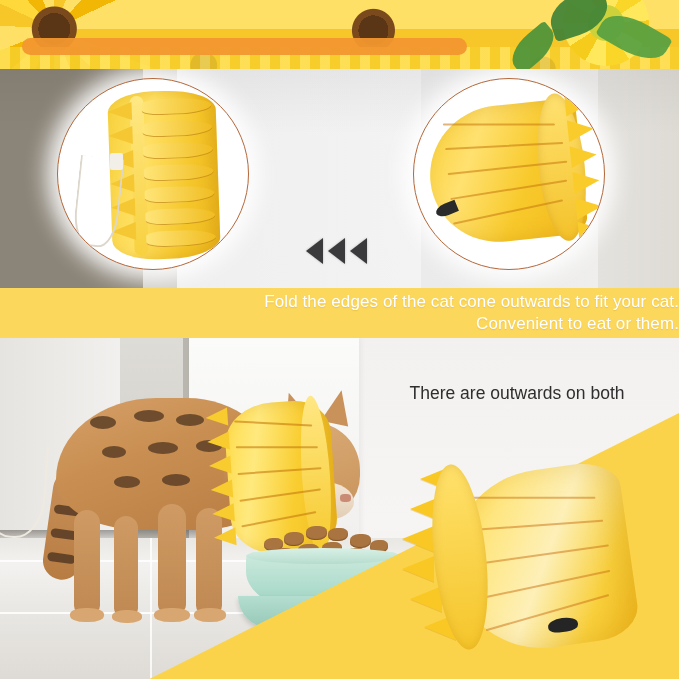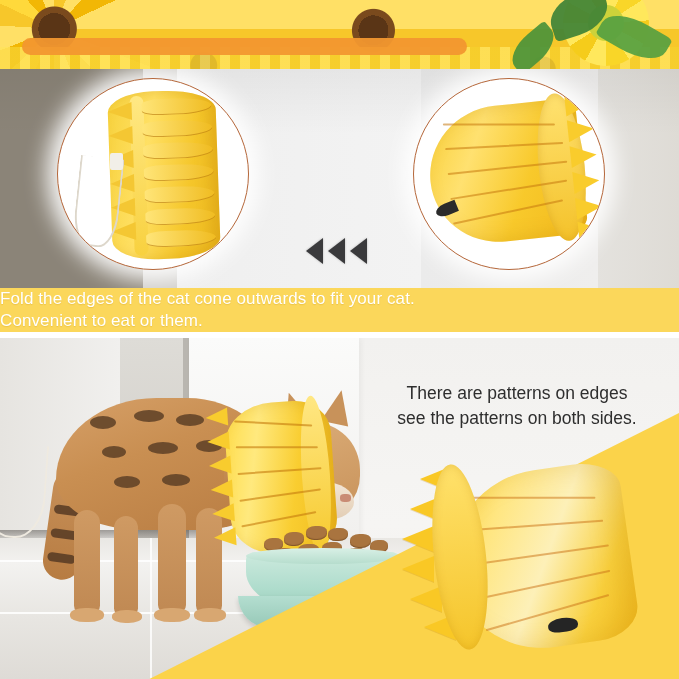--- a/index.html
+++ b/index.html
@@ -158,23 +158,23 @@
   }
   .arrow{
     width:0;height:0;
     border-top:13px solid transparent;border-bottom:13px solid transparent;
     border-right:17px solid #3a3a3c;
     filter:drop-shadow(0 0 1px rgba(0,0,0,.25));
   }
 
   
   .caption-band{
-    position:absolute;left:0;top:288px;width:679px;height:44px;
+    position:absolute;left:0;top:288px;width:679px;height:50px;
     background:#fbd75b;
-    display:flex;flex-direction:column;align-items:flex-start;justify-content:center;
+    display:flex;flex-direction:column;align-items:flex-end;justify-content:center;
   }
   .caption-line{
     color:#ffffff;font-size:17px;line-height:22px;font-weight:normal;
     text-align:center;letter-spacing:.1px;
     text-shadow:0 1px 1px rgba(190,140,20,.25);
   }
 
   
   .scene{
     position:absolute;left:0;top:338px;width:679px;height:341px;overflow:hidden;
@@ -529,18 +529,17 @@
         <div class="prod-seam" style="left:20px;top:54px;width:136px;transform:rotate(4deg);"></div>
         <div class="prod-seam" style="left:18px;top:84px;width:140px;"></div>
         <div class="prod-seam" style="left:20px;top:114px;width:136px;transform:rotate(-4deg);"></div>
         <div class="prod-seam" style="left:24px;top:142px;width:128px;transform:rotate(-8deg);"></div>
       </div>
       <div class="prod-rim"></div>
       <div class="prod-tip"></div>
     </div>
 
     <div class="right-text" style="top:43px;left:358px;">
-      <div>There are patterns on edges</div>
-      <div>see the patterns on both sides.</div>
+      <div>There are outwards on both</div>
     </div>
   </div>
 
 </div>
 
 </body></html>

